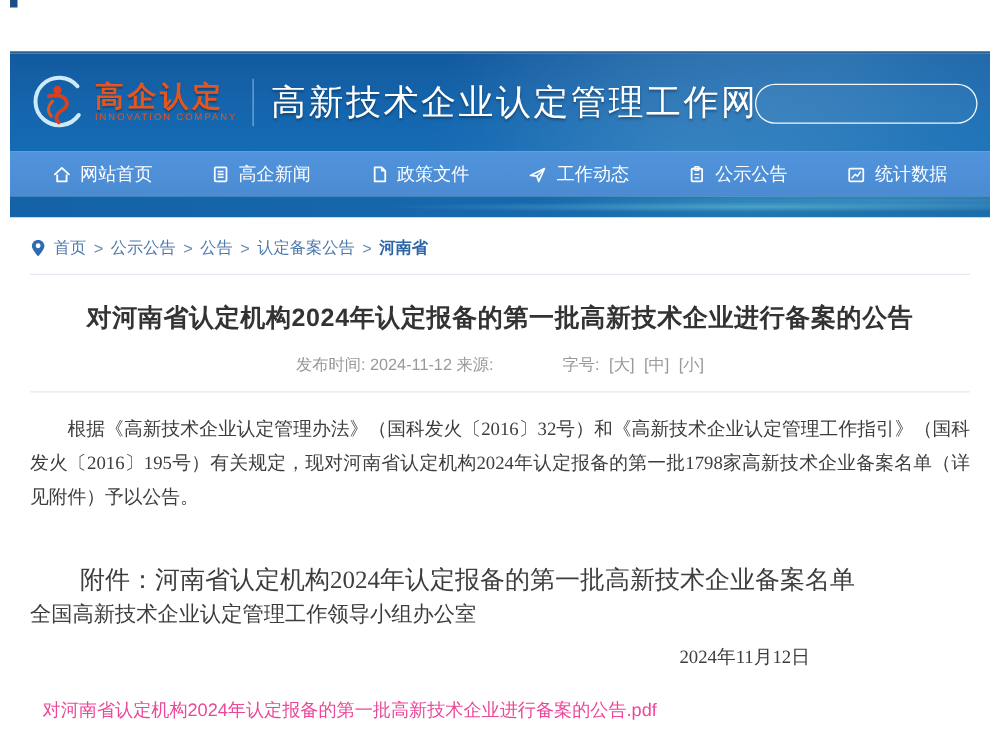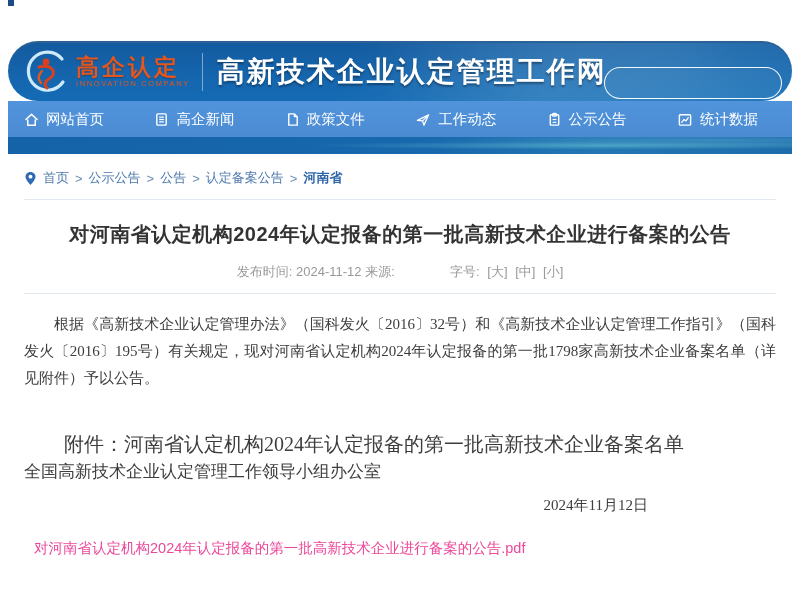--- a/index.html
+++ b/index.html
@@ -5,49 +5,49 @@
   * { margin:0; padding:0; box-sizing:border-box; }
   html,body { width:800px; height:600px; background:#ffffff; overflow:hidden;
               font-family:"Liberation Sans", sans-serif; }
   .page { position:relative; width:800px; height:600px; }
   .site { position:absolute; left:8px; right:8px; top:0; }
 
   .corner-artifact { position:absolute; left:8px; top:0; width:6px; height:6px; background:#1c4e86; }
 
   
   .header {
-    margin-top:41px; height:60px; position:relative;
+    margin-top:41px; height:80px; position:relative;
     border-top:2px solid #2a6295;
     background:
       radial-gradient(circle at 68% 120%, rgba(255,255,255,0.10) 0, rgba(255,255,255,0.0) 38%),
       radial-gradient(circle at 85% -30%, rgba(120,190,230,0.25) 0, rgba(120,190,230,0) 45%),
       linear-gradient(180deg, #135a9f 0%, #1565ad 55%, #146bb4 100%);
-    display:flex; align-items:center;border-radius:30px;
+    display:flex; align-items:center;
   }
   .logo-wrap { display:flex; align-items:center; margin-left:14px; }
   .logo-circle { width:46px; height:46px; flex:0 0 46px; }
   .logo-text { margin-left:8px; }
   .logo-cn { color:#e4561d; font-size:23px; font-weight:bold; letter-spacing:3px;
              text-shadow:0 1px 1px rgba(0,0,0,0.25); line-height:24px; }
   .logo-en { color:#e4561d; font-size:7.5px; letter-spacing:1.6px; line-height:10px; }
   .logo-divider { width:1px; height:38px; background:rgba(255,255,255,0.45); margin:0 14px 0 12px; }
-  .site-title { color:#ffffff; font-size:28px; font-weight:bold; letter-spacing:2px;
+  .site-title { color:#ffffff; font-size:28px; font-weight:normal; letter-spacing:2px;
                 text-shadow:0 2px 2px rgba(0,0,0,0.35); white-space:nowrap; }
   .search-pill {
     position:absolute; right:10px; top:24px; width:178px; height:32px;
     border:1px solid rgba(255,255,255,0.95); border-radius:16px;
     display:flex; align-items:center; background:rgba(255,255,255,0.04);
   }
   .search-input { flex:1; height:100%; background:transparent; border:none; outline:none;
                   color:#fff; font-size:13px; padding:0 6px 0 14px; }
 
   
   .nav {
     height:36px; background:linear-gradient(180deg,#5294dc 0%,#4a8bd2 100%);
-    display:flex; align-items:center; justify-content:space-between; padding:0 34px 0 16px;
+    display:flex; align-items:center; justify-content:space-between; padding:0 34px 0 34px;
   }
   .nav-item { display:flex; align-items:center; gap:7px; color:#ffffff; font-size:14.5px;
               cursor:pointer; white-space:nowrap; }
   .nav-item svg { display:block; }
 
   .sub-band {
     height:17px;
     background:
       radial-gradient(ellipse at 76% 50%, rgba(110,200,215,0.55) 0, rgba(110,200,215,0) 35%),
       radial-gradient(ellipse at 90% 20%, rgba(90,170,210,0.45) 0, rgba(90,170,210,0) 30%),

